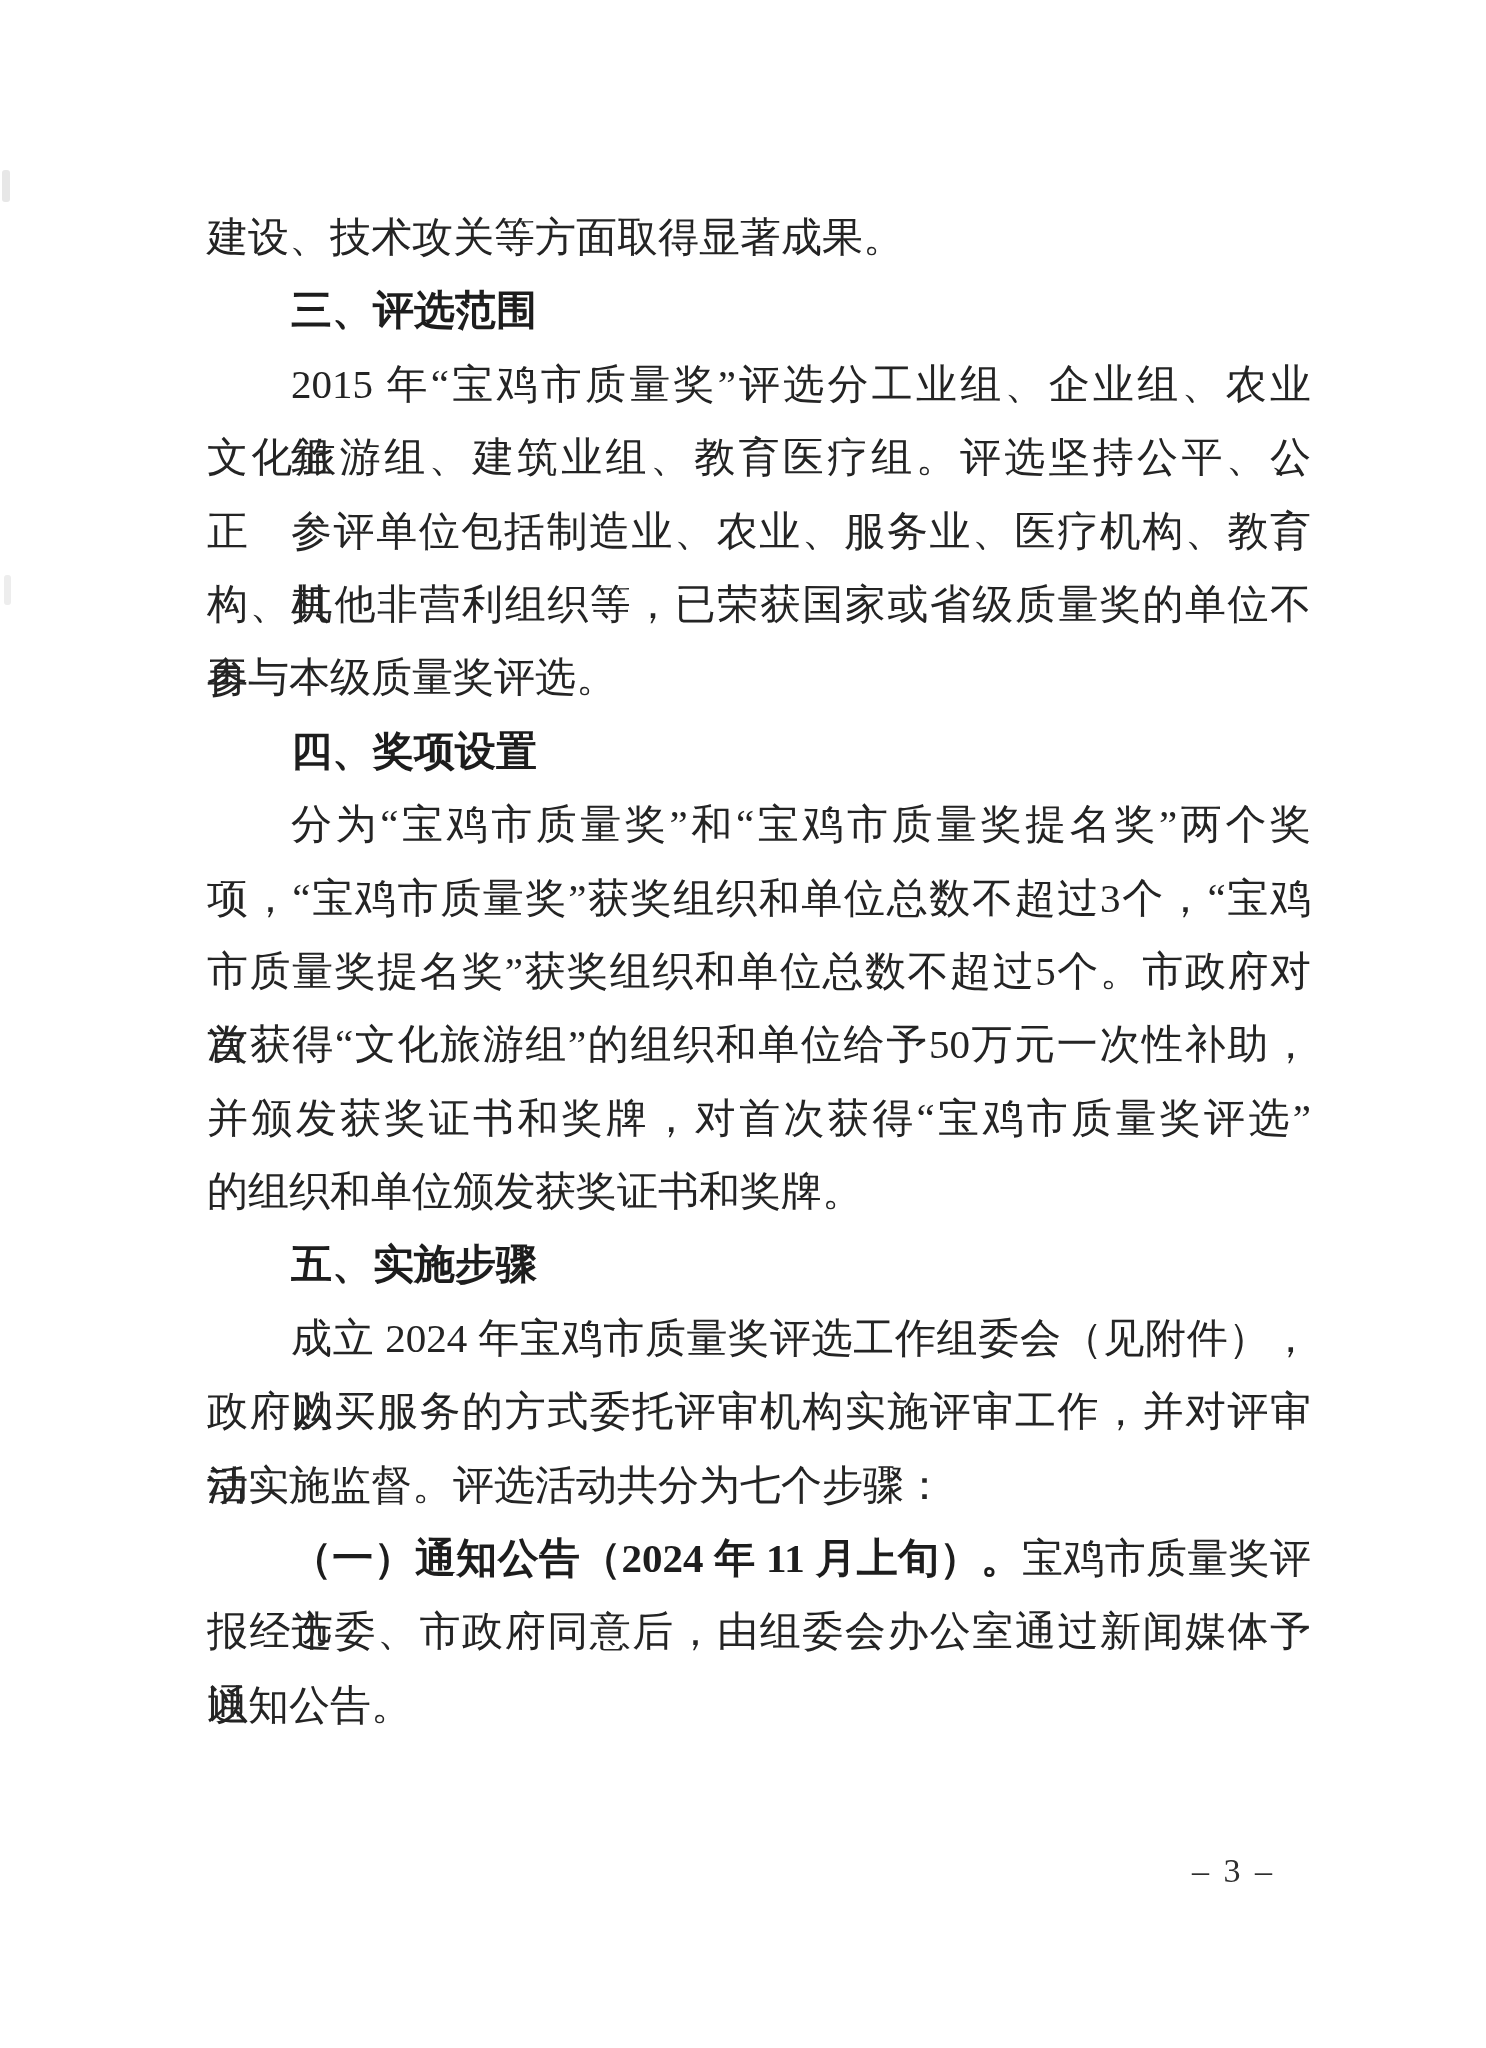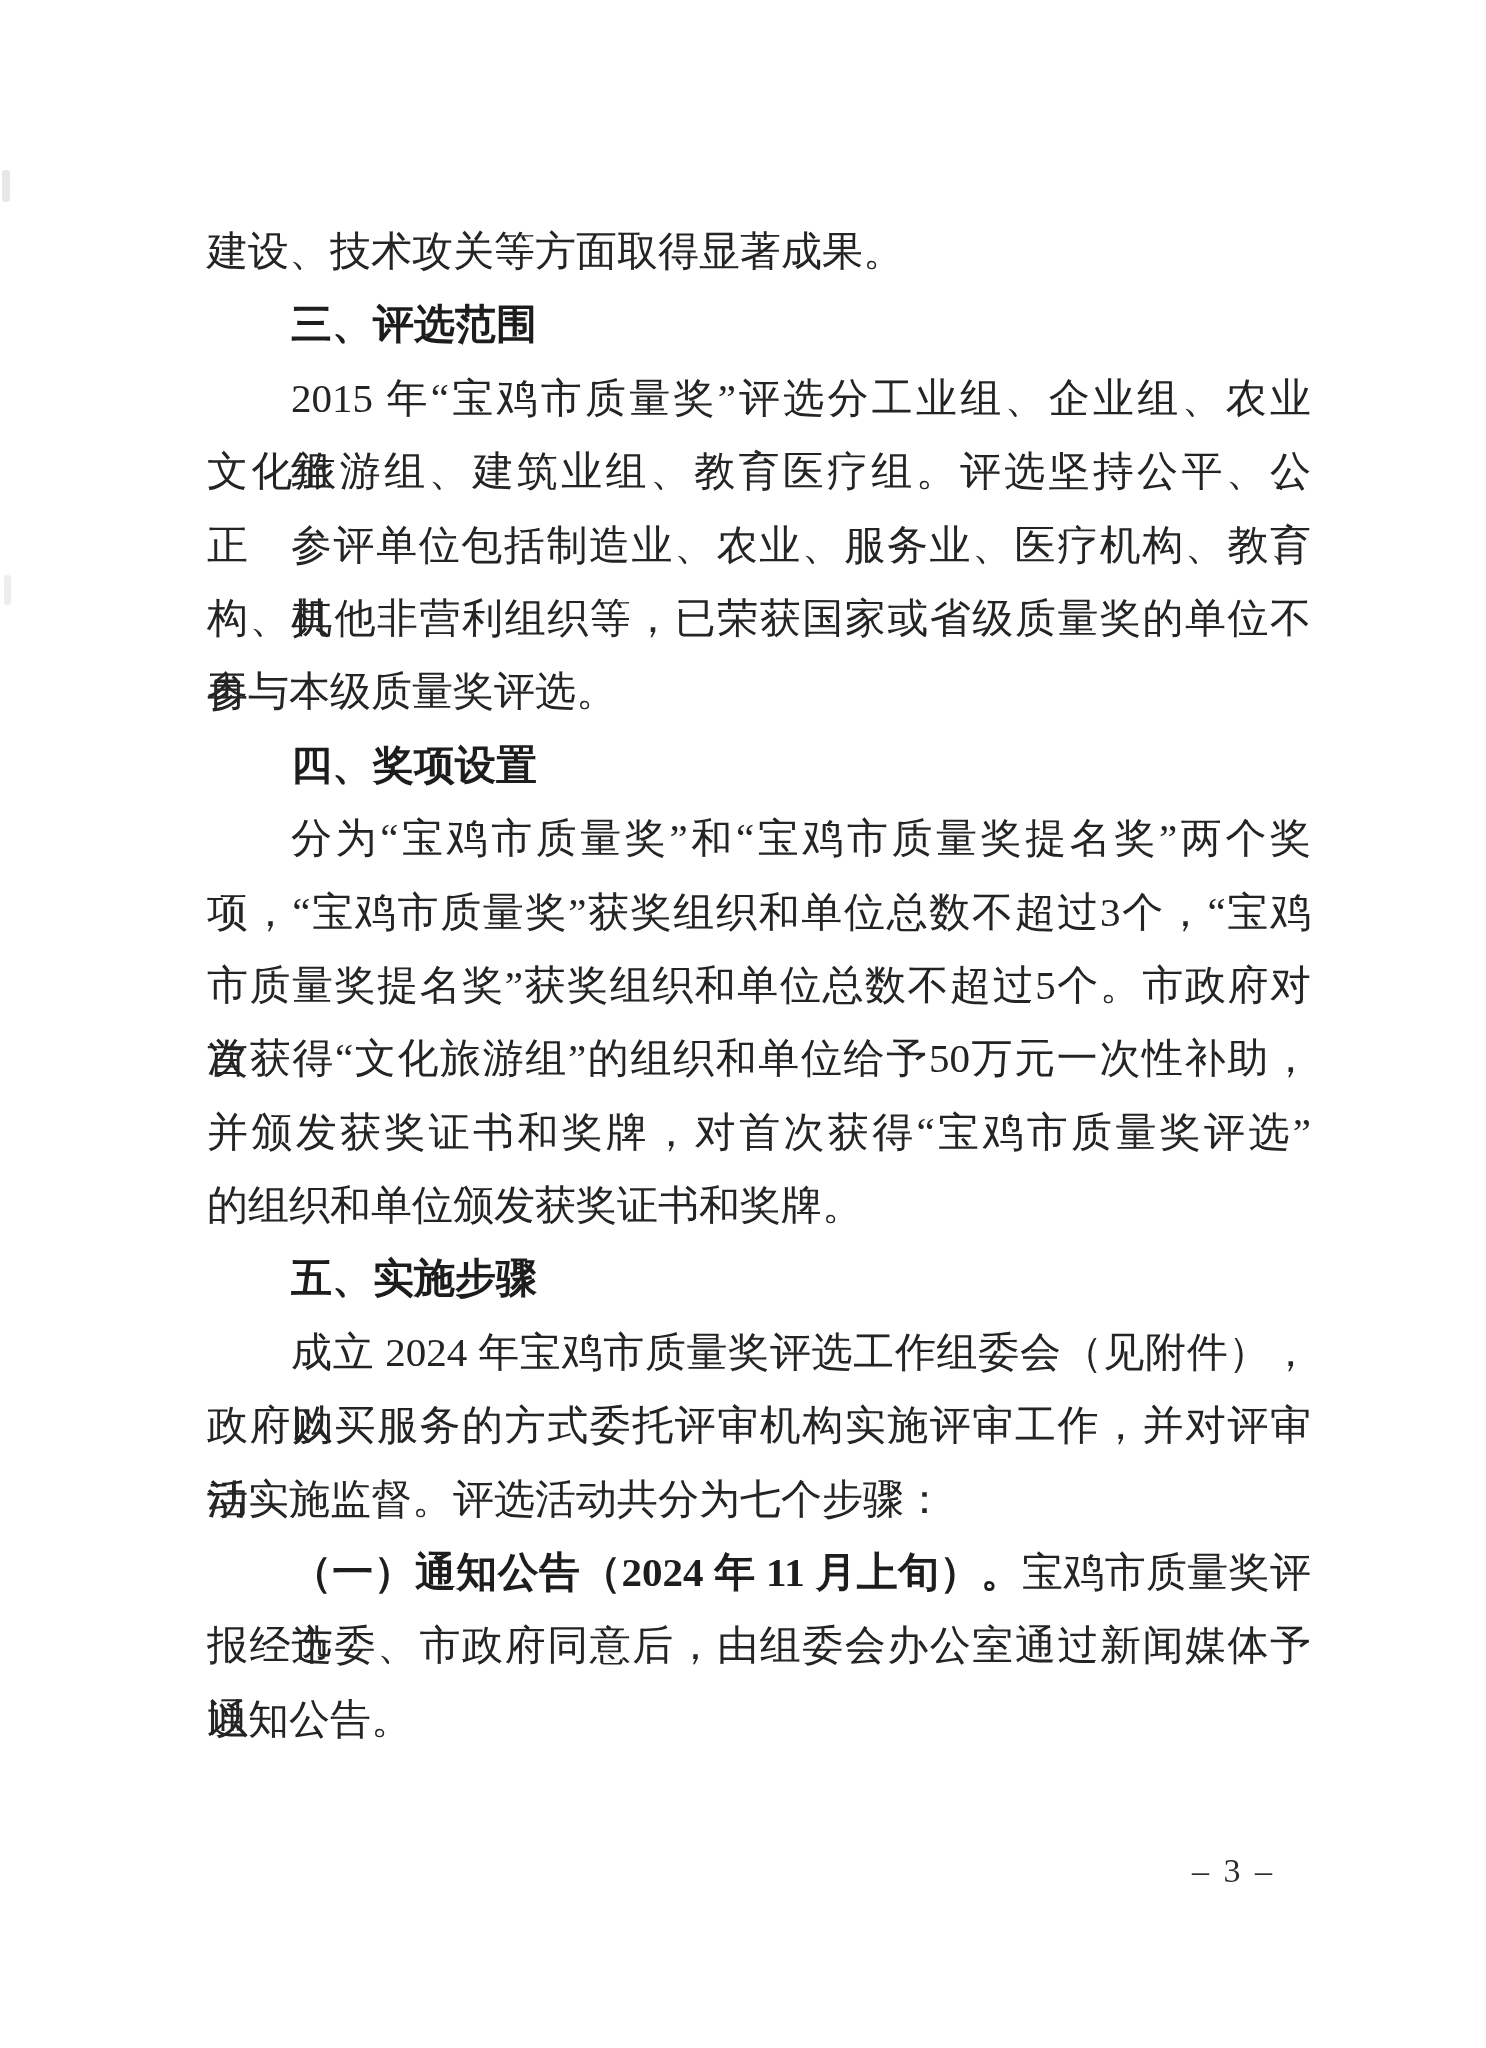--- a/index.html
+++ b/index.html
@@ -7,21 +7,21 @@
     position:relative;
     width:1486px;
     height:2048px;
     background:#ffffff;
     overflow:hidden;
     font-family:"Liberation Serif","DejaVu Serif",serif;
   }
   .text-block{
     position:absolute;
     left:207px;
-    top:215px;
+    top:201px;
     width:1104px;
   }
   .line{
     height:73.4px;
     line-height:73.4px;
     font-size:41px;
     color:#242424;
     text-align:left;
     white-space:normal;
   }

